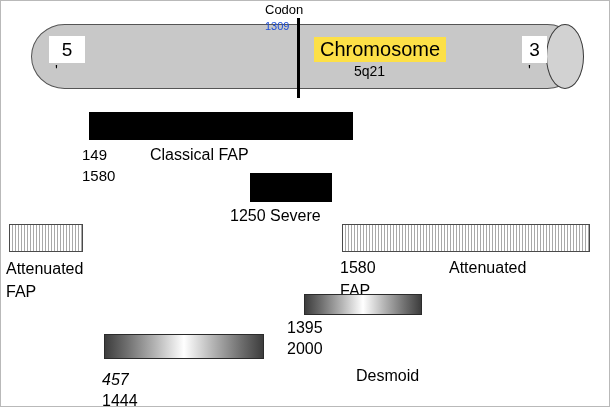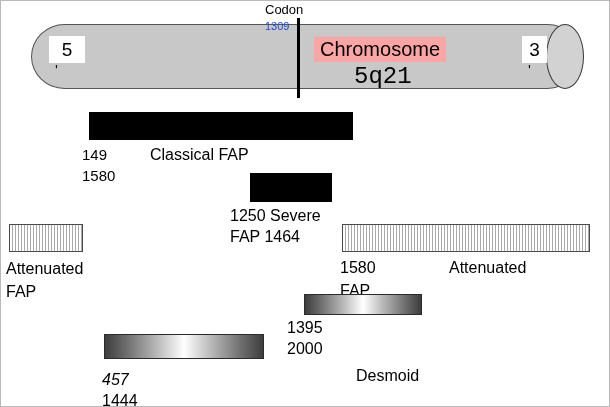--- a/index.html
+++ b/index.html
@@ -60,34 +60,33 @@
     color: #000000;
     line-height: 10px;
   }
   .prime.left  { left: 54px;  top: 64px; }
   .prime.right { left: 527px; top: 64px; }
 
   .chrom-title {
     position: absolute;
     left: 313px;
     top: 36px;
-    background: #fca5a5;
+    background: #fde047;
     font-size: 20px;
     color: #000000;
     padding: 1px 6px;
     white-space: nowrap;
   }
   .chrom-sub {
     position: absolute;
     left: 353px;
     top: 62px;
-    font-size: 24px;
+    font-size: 14px;
     color: #000000;
     white-space: nowrap;
-    font-family: Liberation Mono, monospace;
   }
 
   
   .codon-line {
     position: absolute;
     left: 296px;
     top: 17px;
     width: 3px;
     height: 80px;
     background: #000000;
@@ -193,21 +192,20 @@
   <div class="codon-num">1309</div>
   <div class="codon-line"></div>
 
   <div class="bar bar-solid bar-classical"></div>
   <div class="lbl t-168">149</div>
   <div class="lbl t-1580a">1580</div>
   <div class="lbl big t-classical">Classical  FAP</div>
 
   <div class="bar bar-solid bar-severe"></div>
   <div class="lbl big t-1250sev">1250  Severe</div>
-  <div class="lbl big t-fap1464">FAP  1464</div>
 
   <div class="bar bar-striped bar-att-left"></div>
   <div class="lbl big t-attleft1">Attenuated</div>
   <div class="lbl big t-attleft2">FAP</div>
 
   <div class="bar bar-striped bar-att-right"></div>
   <div class="lbl big t-1580b">1580</div>
   <div class="lbl big t-fapb">FAP</div>
   <div class="lbl big t-attright">Attenuated</div>
 

